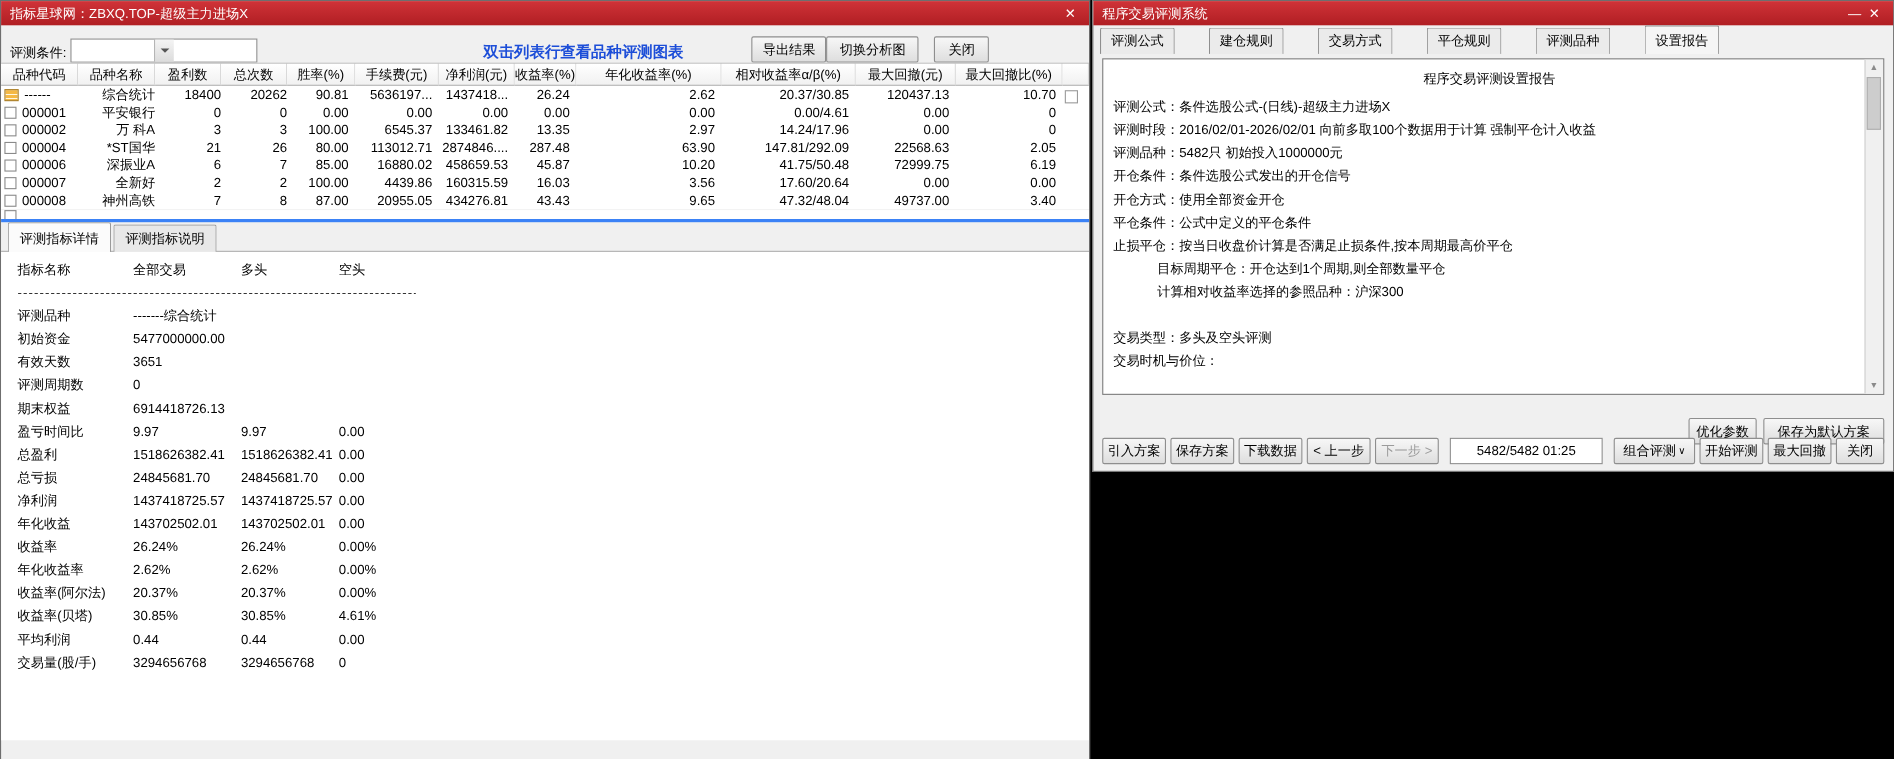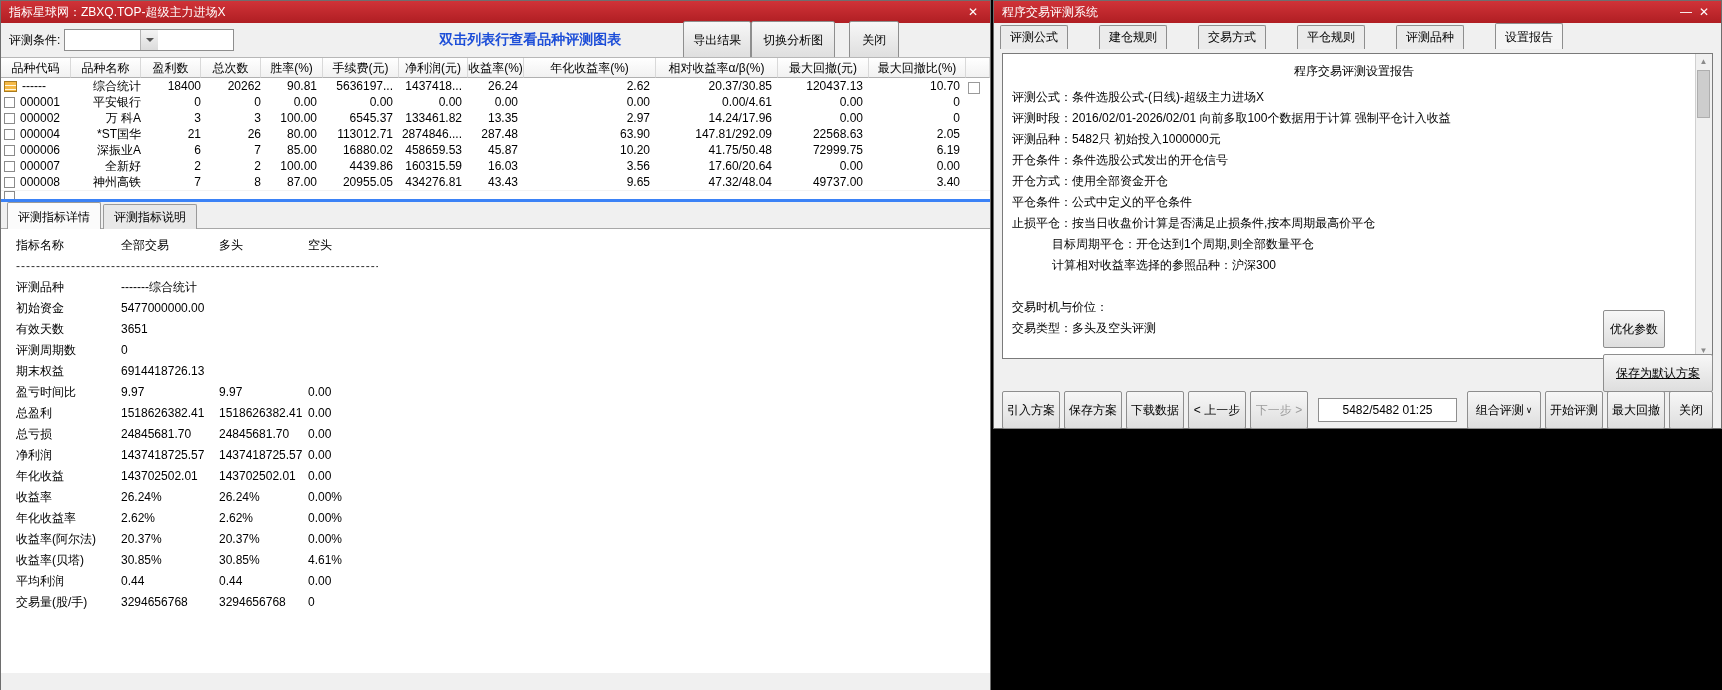--- a/index.html
+++ b/index.html
@@ -6,25 +6,25 @@
   .screen{position:relative;width:1722px;height:690px;background:#000;overflow:hidden;
     font-family:"Liberation Sans","DejaVu Sans",sans-serif;font-size:12px;color:#000;}
   .window{position:absolute;background:#f0f0f0;border:1px solid #6e6e6e;box-sizing:border-box;}
   .titlebar{height:22px;background:linear-gradient(180deg,#d03338,#b01e23);color:#fff;
     display:flex;align-items:center;padding:0 8px;box-sizing:border-box;}
   .titlebar .title{flex:0 0 auto;}
   .titlebar .spacer{flex:1;}
   .tb-glyph{width:18px;text-align:center;color:#fff;font-size:12px;cursor:pointer;}
   .btn{display:inline-flex;align-items:center;justify-content:center;
     background:linear-gradient(180deg,#f7f7f7,#dedede);border:1px solid #8e8e8e;border-radius:2px;
-    font-size:12px;color:#000;box-sizing:border-box;height:38px;white-space:nowrap;}
+    font-size:12px;color:#000;box-sizing:border-box;height:24px;white-space:nowrap;}
   .btn.disabled{color:#9b9b9b;}
   
   .lw{left:0;top:0;width:991px;height:690px;border-bottom:none;}
-  .lw-toolbar{height:34px;display:flex;align-items:center;padding:0 15px 0 8px;box-sizing:border-box;}
+  .lw-toolbar{height:34px;display:flex;align-items:flex-end;padding:0 15px 0 8px;box-sizing:border-box;}
   .lbl{margin-right:4px;}
   .combo{width:170px;height:22px;background:#fff;border:1px solid #8e8e8e;display:flex;align-items:center;box-sizing:border-box;flex-direction:column;}
   .combo .combo-text{flex:1;padding-left:5px;white-space:nowrap;overflow:hidden;}
   .combo .combo-btn{width:17px;height:20px;background:linear-gradient(180deg,#f4f4f4,#dcdcdc);
     border-left:1px solid #b5b5b5;display:flex;align-items:center;justify-content:center;}
   .combo .combo-btn:after{content:"";width:0;height:0;border:4px solid transparent;border-top-color:#555;margin-top:4px;}
   .hint{color:#1d4ed8;font-weight:bold;font-size:14px;margin-left:205px;white-space:nowrap;}
   .lw-table{position:relative;background:#fff;border-top:1px solid #b7b7b7;}
   .thead,.trow{display:grid;grid-template-columns:70px 70px 60px 60px 62px 76px 69px 56px 132px 122px 91px 97px 1fr;}
   .thead{height:20px;line-height:20px;}
@@ -60,21 +60,21 @@
     background:#ebebeb;margin-right:3px;position:relative;top:1px;white-space:nowrap;}
   .rtab.active{background:#f5f5f5;padding-top:5px;z-index:2;}
   .report-box{position:absolute;left:8px;top:52px;width:711px;height:306px;background:#fff;
     border:1px solid #7a7a7a;box-sizing:border-box;overflow:hidden;}
   .report-inner{position:absolute;left:0;top:0;right:16px;bottom:0;padding:6px 0 0 9px;}
   .report-title{text-align:center;height:22px;line-height:22px;margin-bottom:5px;}
   .report-line{height:21px;line-height:21px;white-space:pre;overflow:hidden;}
   .rscroll{position:absolute;top:0;right:0;width:16px;bottom:0;background:#f0f0f0;border-left:1px solid #d0d0d0;}
   .rscroll .arrow{position:absolute;left:2px;width:11px;height:11px;color:#8a8a8a;font-size:8px;line-height:11px;text-align:center;}
   .rscroll .thumb{position:absolute;left:1px;top:16px;width:13px;height:48px;background:#cdcdcd;border:1px solid #aeaeae;box-sizing:border-box;}
-  .panel-btns{position:absolute;right:8px;bottom:36px;display:flex;gap:6px;flex-direction:column;}
+  .panel-btns{position:absolute;right:8px;bottom:24px;display:flex;gap:6px;}
   .bottom-bar{position:absolute;left:8px;right:8px;bottom:5px;height:26px;display:flex;align-items:center;gap:4px;}
   .bb-btn{width:58px;flex:0 0 auto;}
   .progress-panel{flex:1;height:22px;border:1px solid #8e8e8e;background:#fff;display:flex;
     align-items:center;justify-content:center;margin:0 6px;white-space:nowrap;}
   .combo-eval{width:74px;}
   .combo-eval .arr{font-size:9px;margin-left:2px;}
 </style>
 </head>
 <body>
 
@@ -390,34 +390,34 @@
         <div class="report-line">评测公式：条件选股公式-(日线)-超级主力进场X</div>
             <div class="report-line">评测时段：2016/02/01-2026/02/01 向前多取100个数据用于计算 强制平仓计入收益</div>
             <div class="report-line">评测品种：5482只 初始投入1000000元</div>
             <div class="report-line">开仓条件：条件选股公式发出的开仓信号</div>
             <div class="report-line">开仓方式：使用全部资金开仓</div>
             <div class="report-line">平仓条件：公式中定义的平仓条件</div>
             <div class="report-line">止损平仓：按当日收盘价计算是否满足止损条件,按本周期最高价平仓</div>
             <div class="report-line">            目标周期平仓：开仓达到1个周期,则全部数量平仓</div>
             <div class="report-line">            计算相对收益率选择的参照品种：沪深300</div>
             <div class="report-line"></div>
+            <div class="report-line">交易类型：多头及空头评测</div>
             <div class="report-line">交易时机与价位：</div>
-            <div class="report-line">交易类型：多头及空头评测</div>
           </div>
       </div>
       <div class="rscroll">
         <span class="arrow" style="top:2px;">▲</span>
         <span class="thumb"></span>
         <span class="arrow" style="bottom:2px;">▼</span>
       </div>
     </div>
 
     <div class="panel-btns">
       <button class="btn" style="width:62px;">优化参数</button>
-      <button class="btn" style="width:110px;text-decoration:underline;">保存为默认方案</button>
+      <button class="btn" style="width:110px;">保存为默认方案</button>
     </div>
 
     <div class="bottom-bar">
       <button class="btn bb-btn">引入方案</button>
       <button class="btn bb-btn">保存方案</button>
       <button class="btn bb-btn">下载数据</button>
       <button class="btn bb-btn">&lt; 上一步</button>
       <button class="btn bb-btn disabled">下一步 &gt;</button>
       <div class="progress-panel">
         <span>5482/5482 01:25</span>

